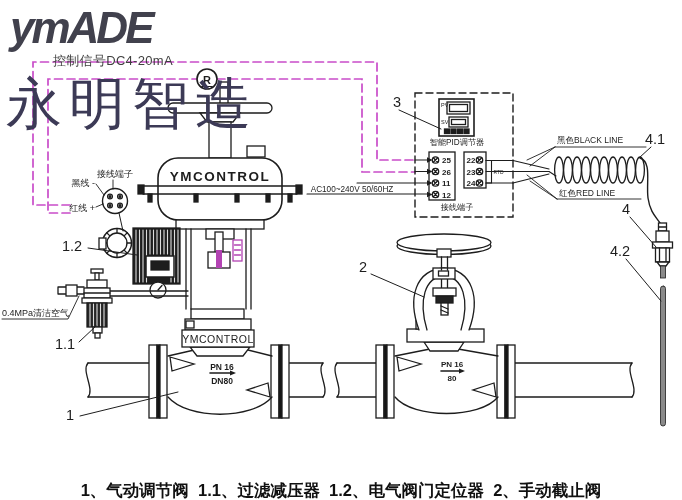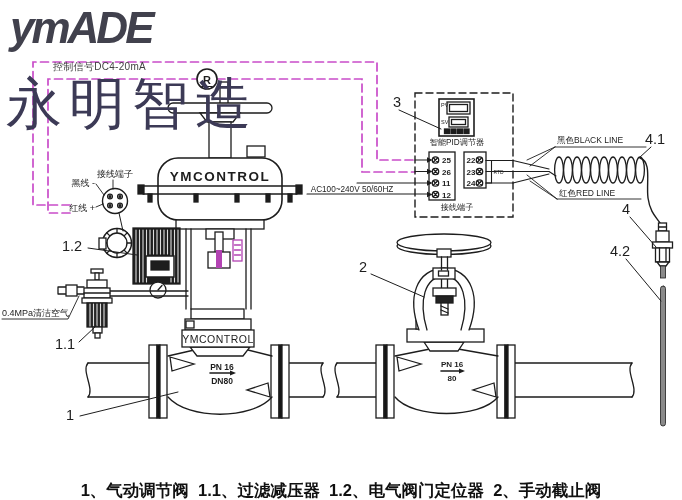--- a/index.html
+++ b/index.html
@@ -1,21 +1,21 @@
 <!DOCTYPE html>
 <html><head>
 <meta charset="utf-8">
 <style>
   html,body{margin:0;padding:0;background:#ffffff;}
   .stage{position:relative;width:682px;height:500px;background:#ffffff;overflow:hidden;
          font-family:"Liberation Sans","DejaVu Sans",sans-serif;}
   svg{position:absolute;left:0;top:0;}
   .brand-logo{position:absolute;left:10px;top:6px;font-size:44px;line-height:1;
       font-weight:bold;font-style:italic;letter-spacing:-3px;color:#41414d;}
-  .signal-label{position:absolute;left:53px;top:60px;font-size:10px;color:#3f3f3f;letter-spacing:0.3px;text-align:right;}
+  .signal-label{position:absolute;left:53px;top:52px;font-size:13px;color:#3f3f3f;letter-spacing:0.3px;text-align:right;}
   .brand-slogan{position:absolute;left:6px;top:74px;font-size:56px;line-height:1.1;
       font-family:"Liberation Serif","DejaVu Serif",serif;font-weight:normal;
       letter-spacing:7px;color:#3c3a56;}
   .legend{position:absolute;left:0;right:0;top:433px;text-align:center;color:#101010;
       font-size:16.5px;font-weight:bold;line-height:23px;white-space:pre;}
   text{fill:#1d1d1d;}
 </style>
 </head>
 <body>
 

